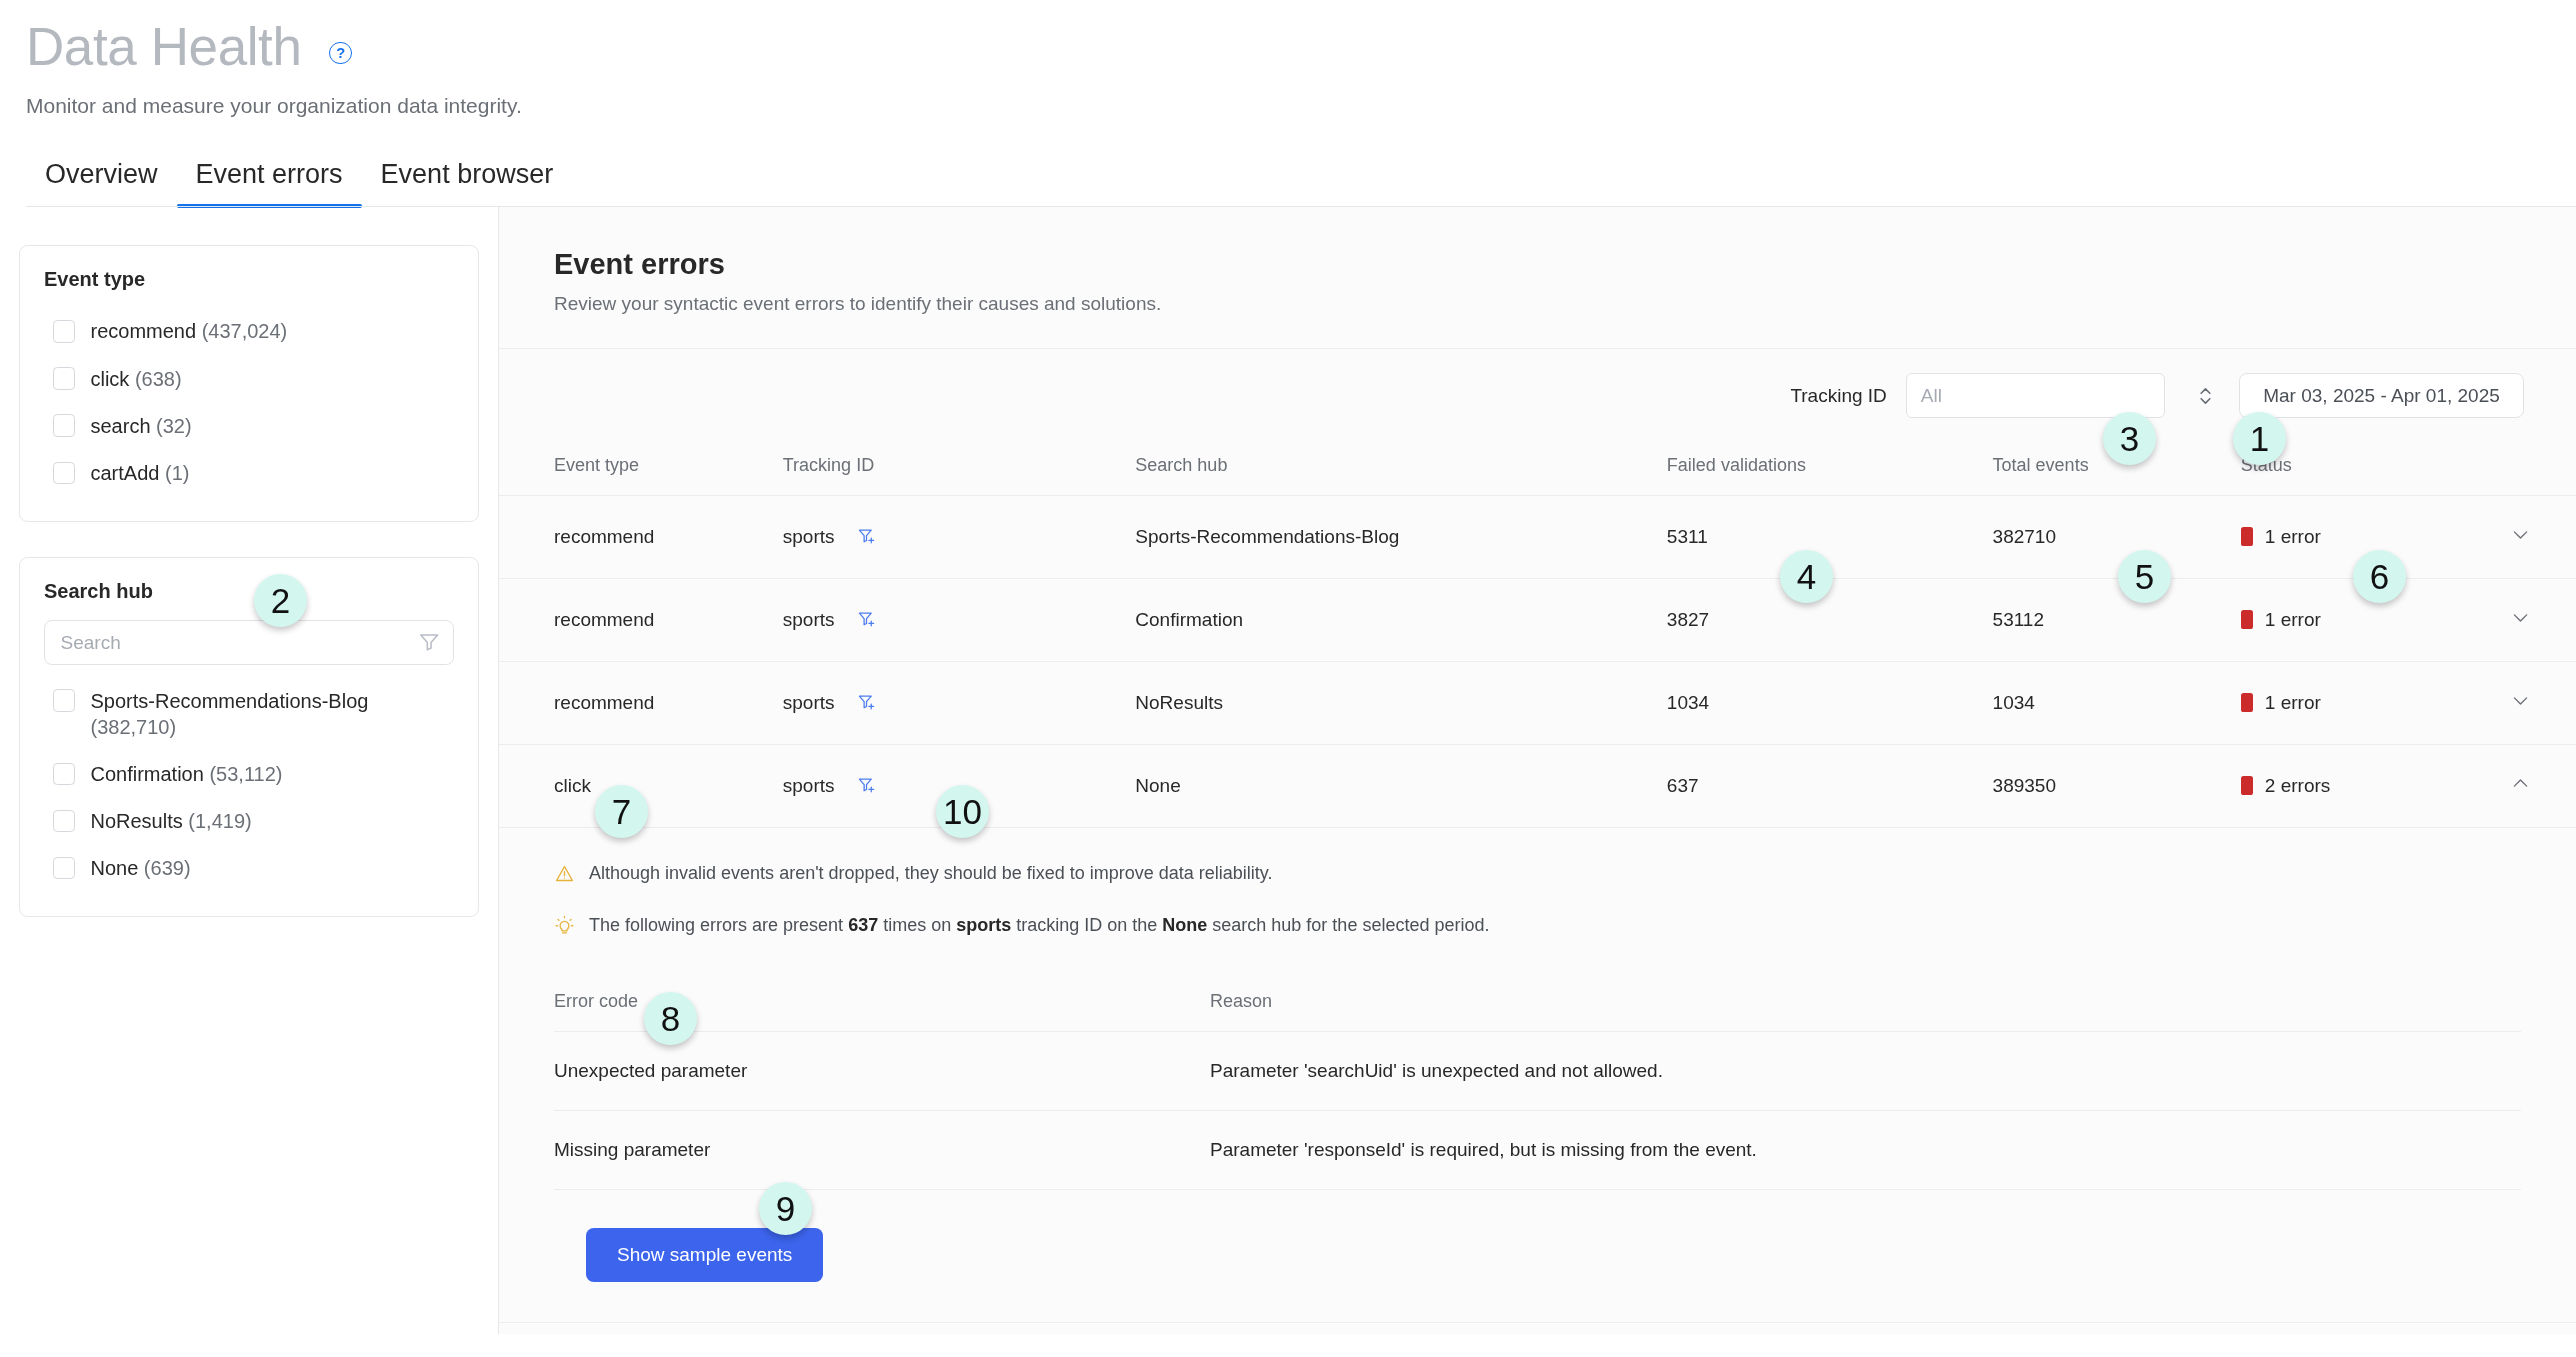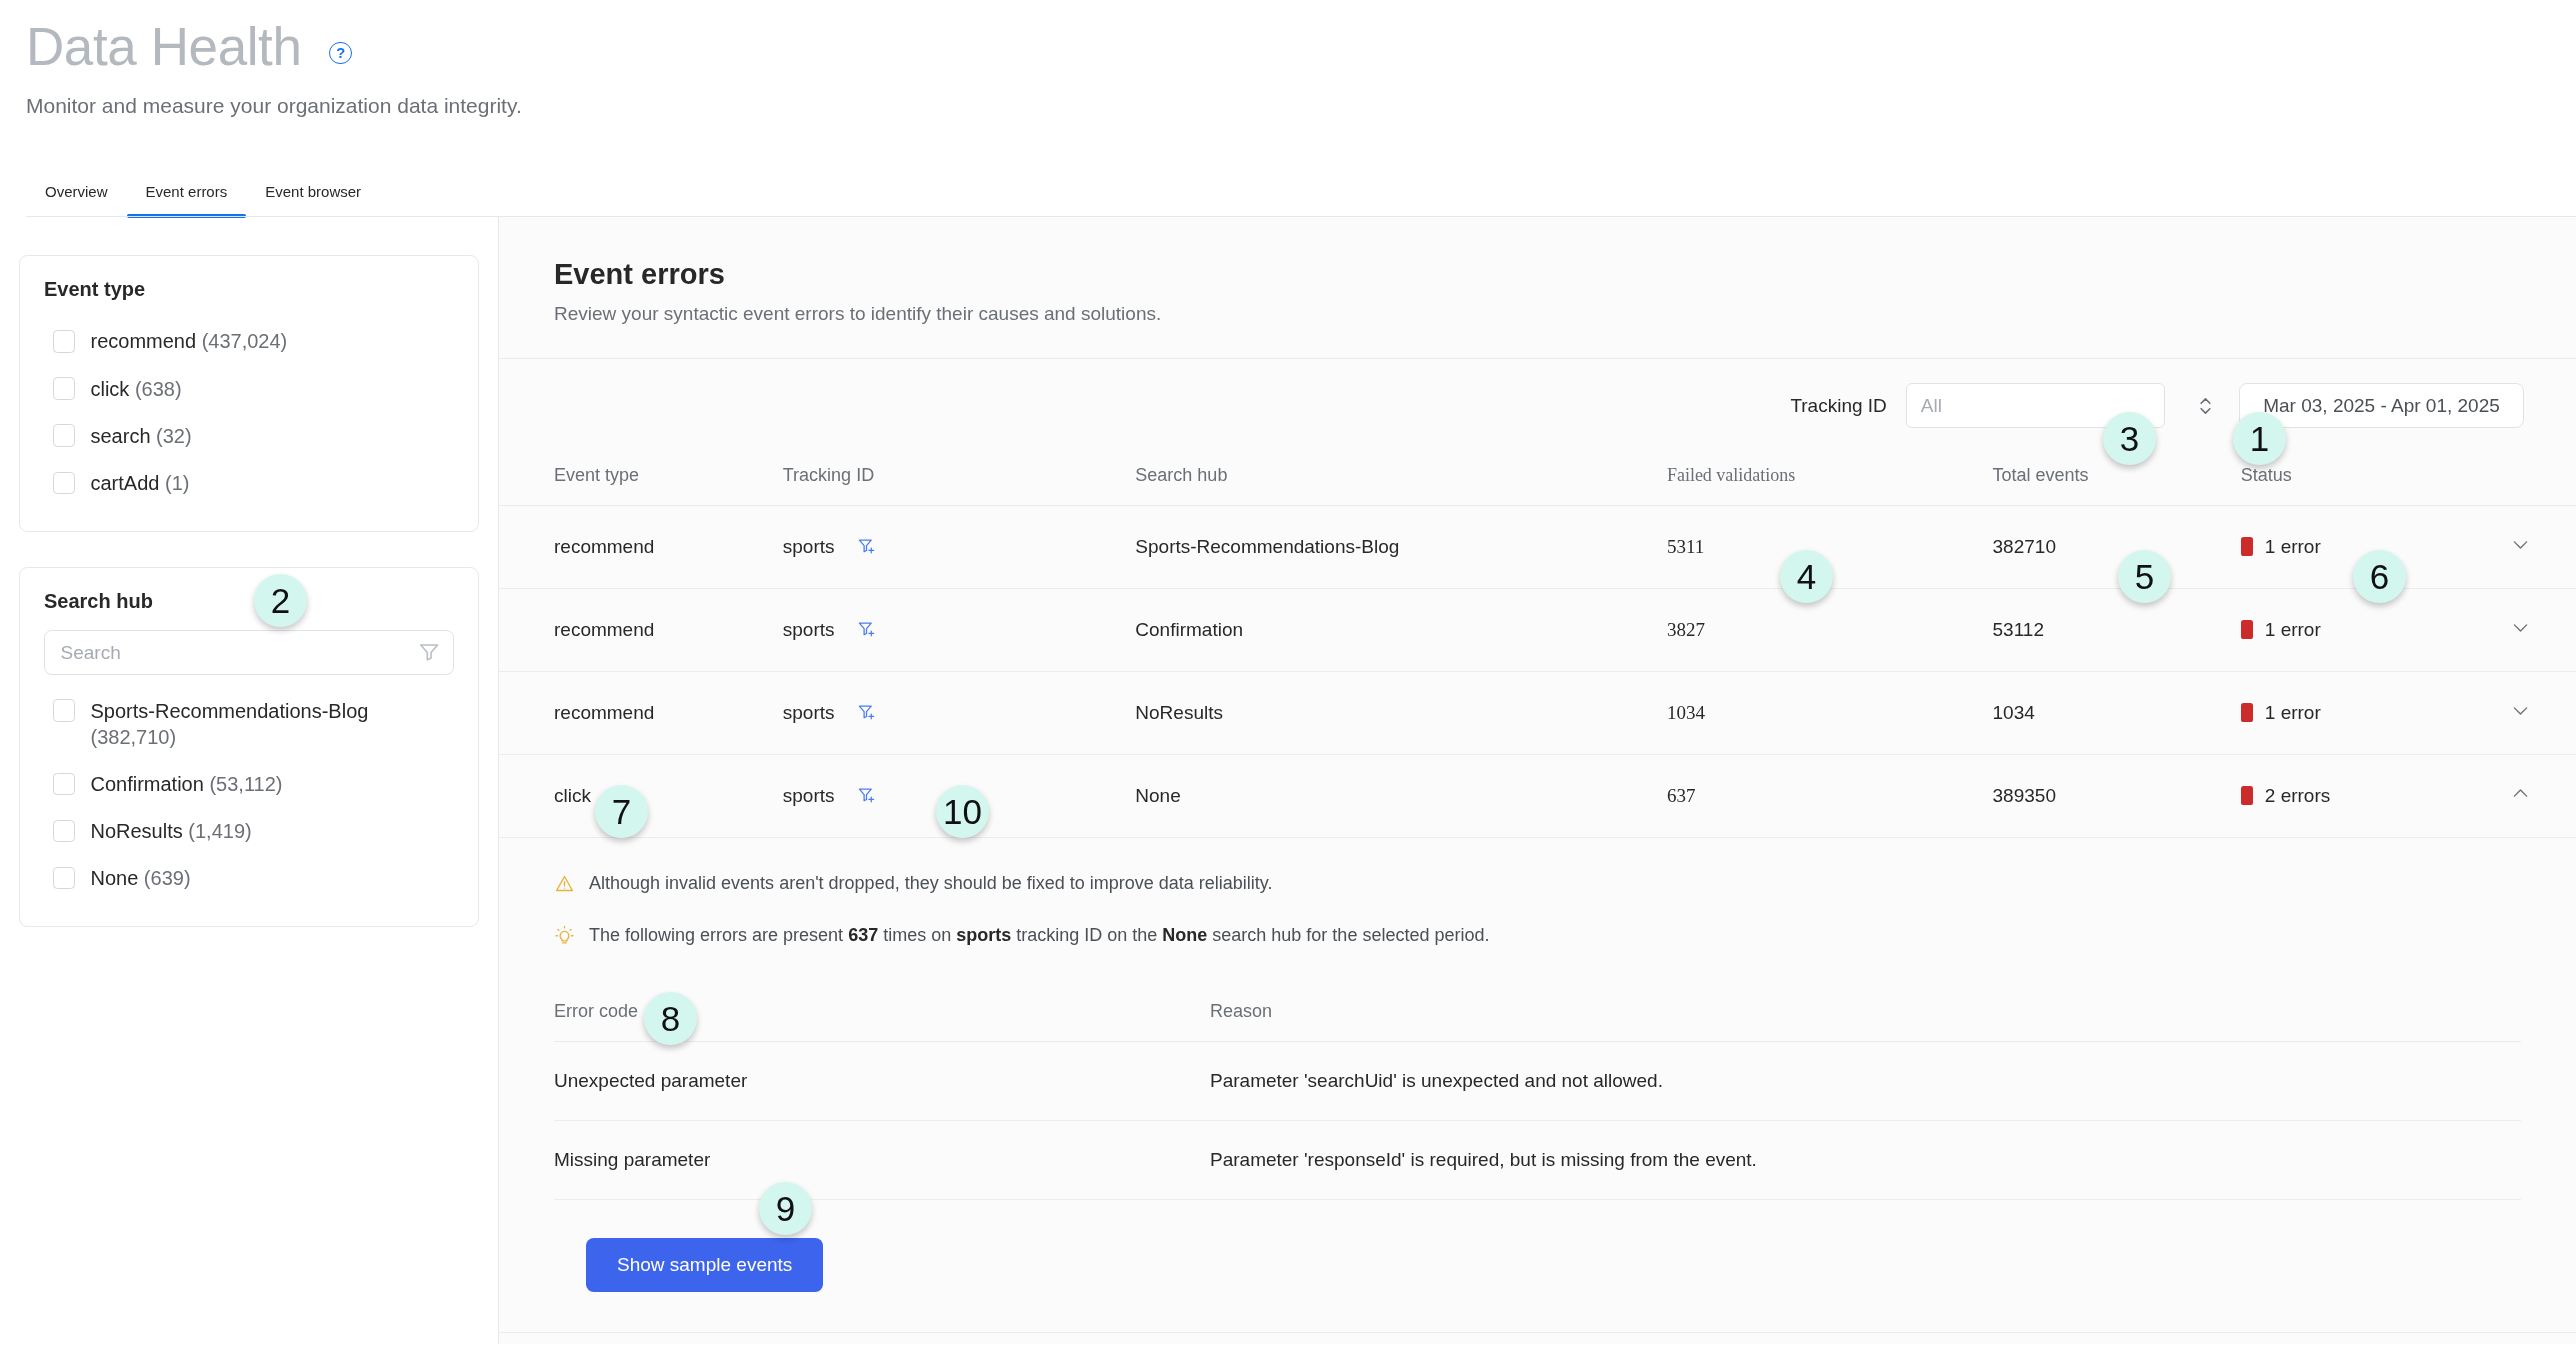--- a/index.html
+++ b/index.html
@@ -23,22 +23,22 @@
     width: 22.4px; height: 22.4px; border-radius: 50%;
     border: 1.7px solid #1372ec; color: #1372ec;
     display: flex; align-items: center; justify-content: center;
     font-size: 14.7px; font-weight: 600; margin-top: 12px; cursor: pointer;
   }
   .hdr-sub { font-size: 21px; color: #6b6f76; margin-top: 19px; }
 
   
   .tabs { display: flex; gap: 0; margin-top: 41px; position: relative; }
   .tab {
-    font-size: 15px; color: #282829; padding: 0 19px 17px 19px;
-    cursor: pointer; position: relative; margin-top: 24px;
+    font-size: 27px; color: #282829; padding: 0 19px 17px 19px;
+    cursor: pointer; position: relative;
   }
   .tab.active::after {
     content: ""; position: absolute; left: 0; right: 0; bottom: -0.9px;
     height: 3.5px; background: #1372ec; border-radius: 1.7px;
   }
   .tabs-rule {
     position: absolute; left: 0; right: 0; bottom: 0;
     height: 0.9px; background: #e5e8e8;
   }
 
@@ -108,21 +108,21 @@
     text-align: left; font-size: 18px; font-weight: 400; color: #6b6f76;
     padding: 12px 0 19px 0; border-bottom: 0.9px solid #ececec;
   }
   table.evt td {
     font-size: 19px; color: #282829; padding: 28px 0;
     border-bottom: 0.9px solid #ececec; vertical-align: middle;
   }
   .c-type  { width: 285px; padding-left: 55px !important; }
   .c-trk   { width: 355px; }
   .c-hub   { width: 535px; }
-  .c-fail  { width: 328px; font-family: Liberation Serif, serif; }
+  .c-fail  { width: 328px; }
   .c-tot   { width: 250px; }
   .c-stat  { width: 233px; }
   .c-chev  { width: 104px; text-align: right; padding-right: 45px !important; }
   thead .c-type { padding-left: 55px; }
   .trk-cell { display: flex; align-items: center; gap: 22.4px; }
   .funnel-blue { cursor: pointer; line-height: 0; }
   .status-cell { display: flex; align-items: center; gap: 12px; text-align: right; }
   .dot { width: 12px; height: 19px; border-radius: 2.6px; background: #cc2b2b; flex: 0 0 12px; }
   .chev { cursor: pointer; color: #6b6f76; line-height: 0; display: inline-block; }
   tr.expanded-row td { border-bottom: 0.9px solid #ececec; }

